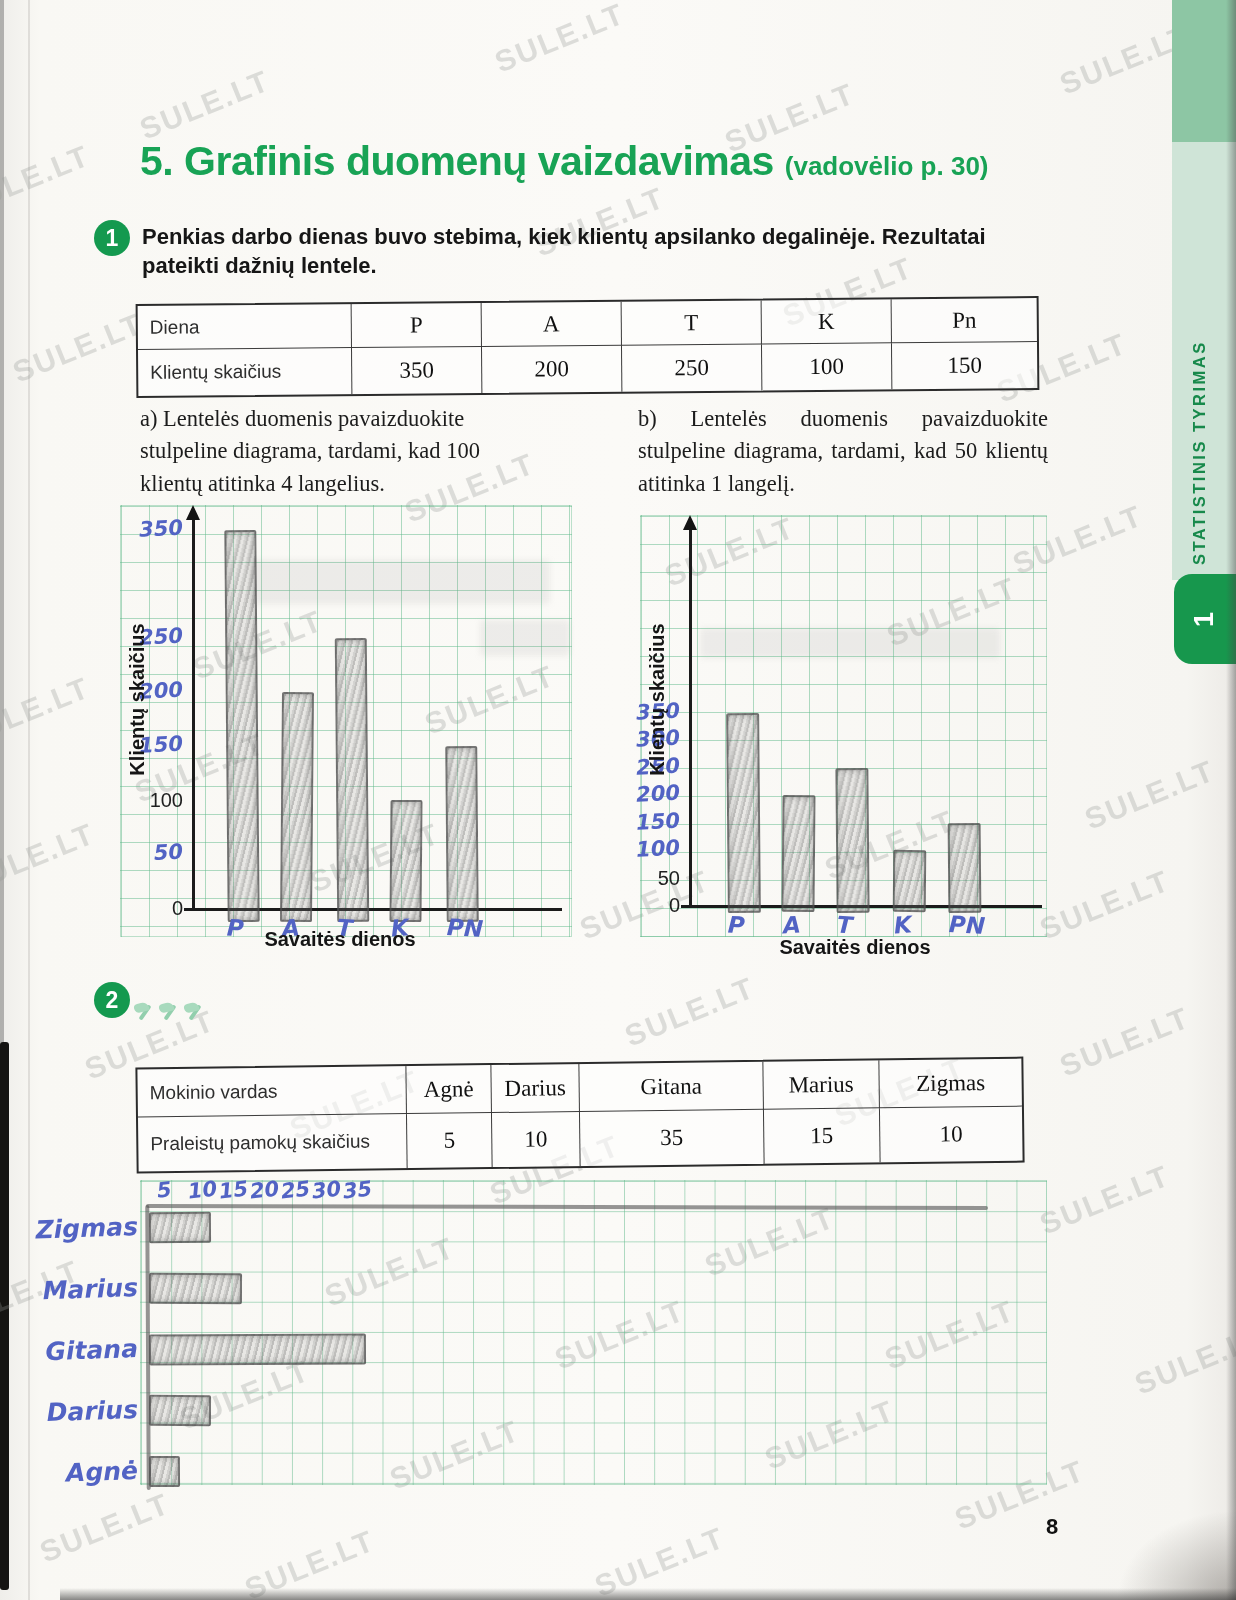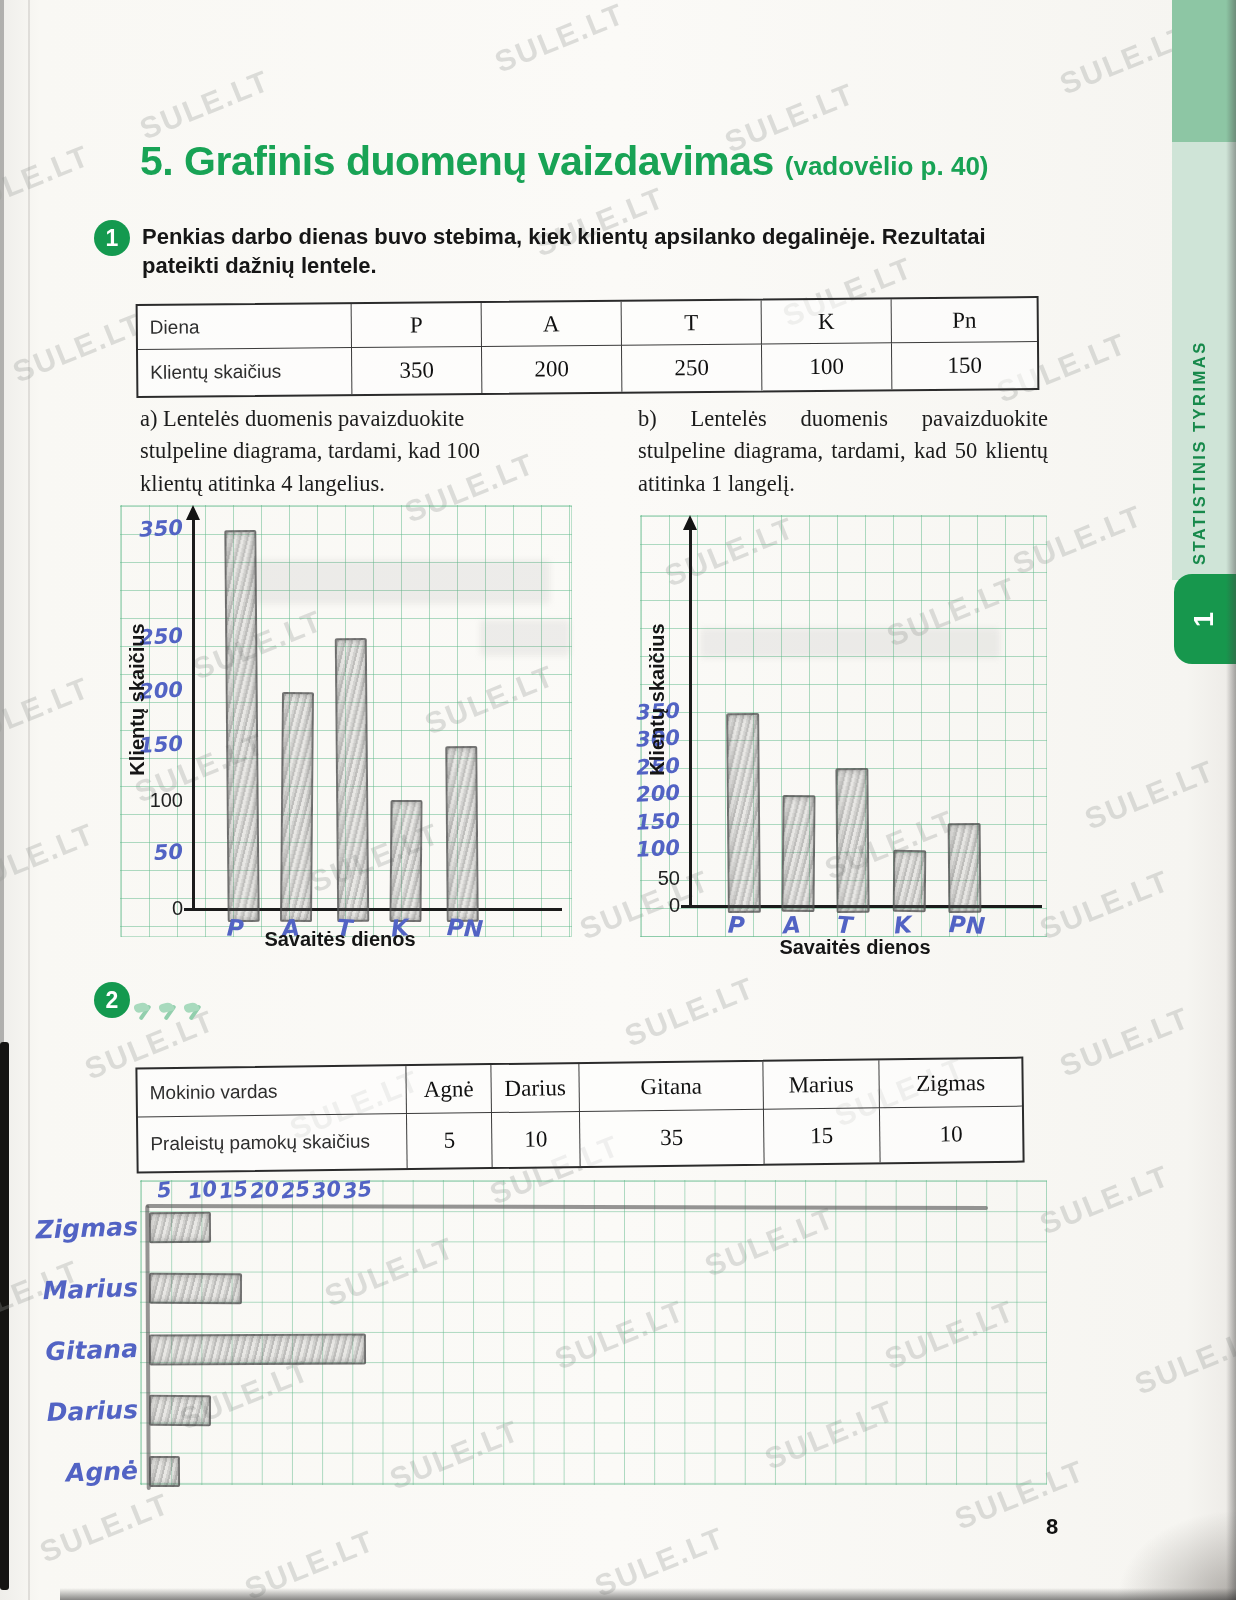--- a/index.html
+++ b/index.html
@@ -150,21 +150,21 @@
 
   <div class="sb-strip"></div>
   <div class="sb-strip-top"></div>
   <div class="sb-text">STATISTINIS TYRIMAS</div>
   <div class="sb-tab">
     <span class="sb-tab-num">1</span>
   </div>
 
   <h1 class="page-title">
     <span>5. Grafinis duomenų vaizdavimas</span>
-    <span class="ref">(vadovėlio p. 40)</span>
+    <span class="ref">(vadovėlio p. 30)</span>
   </h1>
 
   <div class="badge" style="left:94px;top:220px;">
     <span>1</span>
   </div>
   <div class="ex-text" style="left:142px;top:222px;width:902px;">Penkias darbo dienas buvo stebima, kiek klientų apsilanko degalinėje. Rezultatai pateikti dažnių lentele.</div>
 
   <div id="table1" class="ptable" style="left:136px;top:300px;width:899px;transform:rotate(-0.5deg);">
       <div class="trow">
         <div class="tcell lab" style="width: 214px; height: 44px;">Diena</div>

